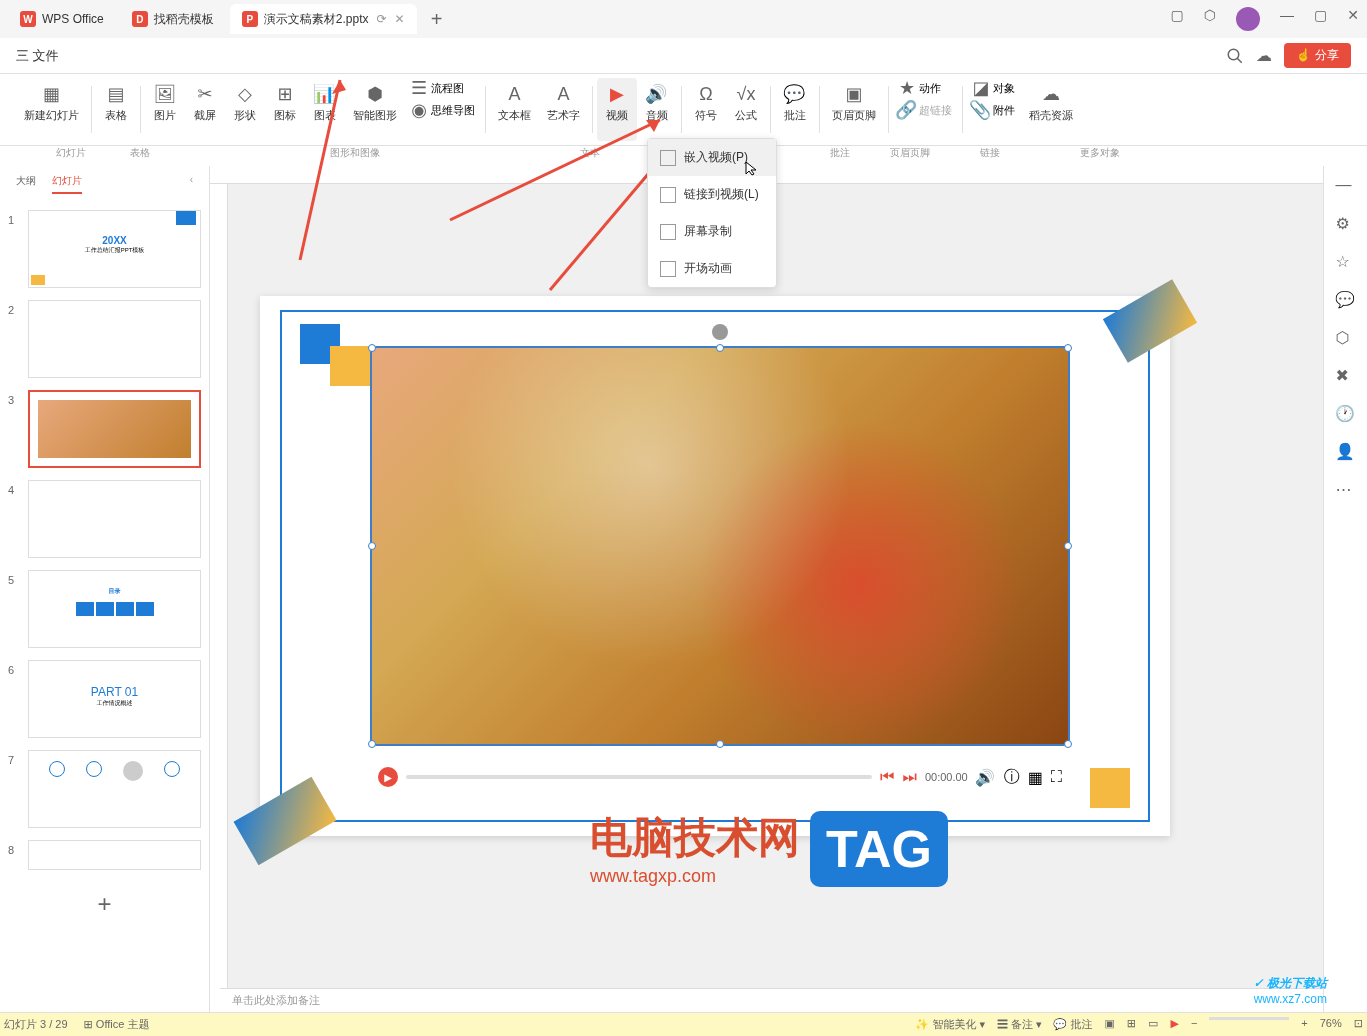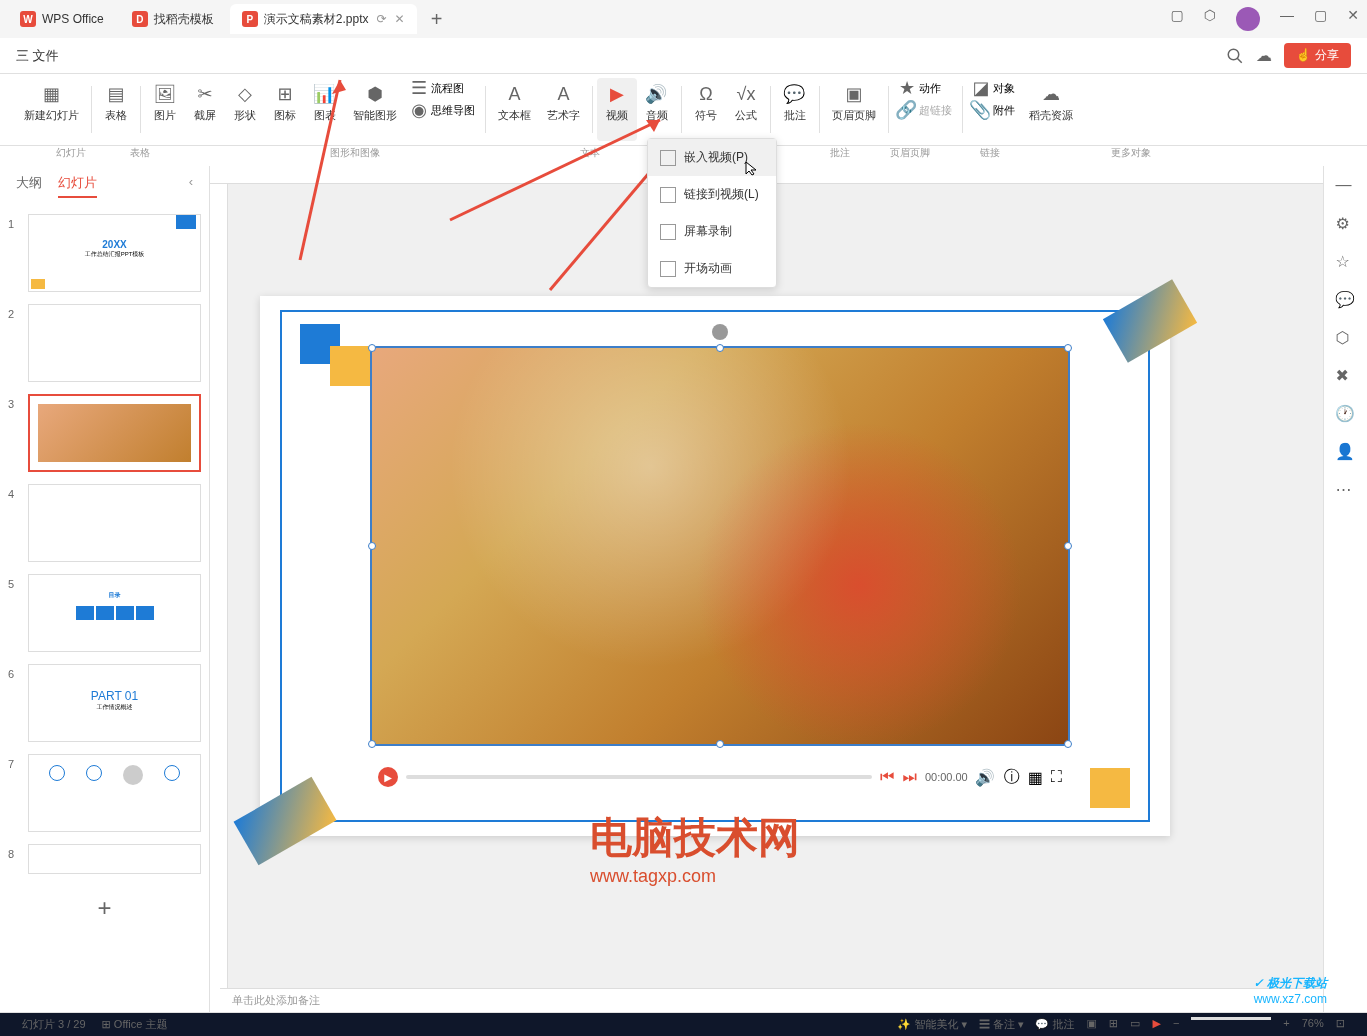--- a/index.html
+++ b/index.html
@@ -26,21 +26,21 @@
 .ribbon-btn{display:flex;flex-direction:column;align-items:center;padding:4px 8px;cursor:pointer;border-radius:4px;}
 .ribbon-icon{width:24px;height:24px;display:flex;align-items:center;justify-content:center;color:#666;font-size:18px;}
 .ribbon-label{font-size:11px;color:#333;margin-top:2px;white-space:nowrap;}
 .ribbon-sep{width:1px;background:#e0e0e0;margin:8px 4px;}
 .ribbon-small{display:flex;flex-direction:column;gap:2px;}
 .ribbon-small-btn{display:flex;align-items:center;padding:2px 6px;font-size:11px;cursor:pointer;}
 .ribbon-small-btn .ribbon-icon{width:16px;height:16px;margin-right:4px;}
 .ribbon-labels{height:20px;background:#fff;display:flex;padding:0 16px;font-size:10px;color:#999;}
 .body-area{display:flex;height:calc(100% - 166px - 24px);}
 .slide-panel{width:210px;background:#fff;border-right:1px solid #e0e0e0;display:flex;flex-direction:column;}
-.panel-tabs{display:flex;padding:8px 16px;gap:16px;font-size:13px;color:#666;}
+.panel-tabs{display:flex;padding:8px 16px;gap:16px;font-size:10px;color:#666;}
 .panel-tab{cursor:pointer;}
 .panel-tab.active{color:#e74c3c;border-bottom:2px solid #e74c3c;padding-bottom:4px;}
 .panel-collapse{margin-left:auto;color:#999;cursor:pointer;}
 .slide-list{flex:1;overflow-y:auto;padding:8px;}
 .slide-item{display:flex;margin-bottom:12px;}
 .slide-num{width:20px;font-size:11px;color:#666;padding-top:4px;}
 .slide-thumb{flex:1;height:78px;background:#fff;border:1px solid #ddd;position:relative;}
 .slide-thumb.active{border:2px solid #e74c3c;}
 .slide-add{text-align:center;font-size:24px;color:#666;cursor:pointer;padding:8px;}
 .canvas-area{flex:1;background:#f0f0f0;position:relative;overflow:hidden;}
@@ -62,21 +62,21 @@
 .play-btn{width:20px;height:20px;background:#e74c3c;border-radius:50%;display:flex;align-items:center;justify-content:center;color:#fff;font-size:10px;}
 .progress{flex:1;height:4px;background:#ddd;border-radius:2px;}
 .video-time{font-size:11px;color:#666;}
 .dropdown{position:absolute;left:647px;top:138px;width:130px;background:#fff;border:1px solid #ddd;border-radius:4px;box-shadow:0 2px 8px rgba(0,0,0,0.15);z-index:100;}
 .dropdown-item{display:flex;align-items:flex-end;padding:10px 12px;font-size:12px;color:#333;cursor:pointer;}
 .dropdown-item.active{background:#f0f0f0;}
 .dropdown-icon{width:16px;height:16px;margin-right:8px;border:1px solid #999;}
 .right-sidebar{width:44px;background:#fff;border-left:1px solid #e0e0e0;padding:10px 0;display:flex;flex-direction:column;align-items:center;gap:18px;}
 .sidebar-icon{width:20px;height:20px;color:#666;cursor:pointer;}
 .notes-area{position:absolute;left:220px;bottom:0;right:44px;height:24px;background:#fff;border-top:1px solid #ddd;padding:4px 12px;font-size:11px;color:#999;}
-.statusbar{position:absolute;bottom:0;left:0;right:0;height:24px;background:#0f172a;border-top:1px solid #e0e0e0;display:flex;align-items:center;padding:0 22px;font-size:11px;color:#666;gap:16px;}
+.statusbar{position:absolute;bottom:0;left:0;right:0;height:24px;background:#fef9c3;border-top:1px solid #e0e0e0;display:flex;align-items:center;padding:0 4px;font-size:11px;color:#666;gap:16px;}
 .statusbar .right{margin-left:auto;display:flex;gap:12px;}
 .zoom-slider{width:80px;height:3px;background:#ddd;}
 .arrow{position:absolute;z-index:50;pointer-events:none;}
 .watermark{position:absolute;right:40px;bottom:30px;font-size:12px;color:#19b5fe;z-index:200;text-align:center;}
 .brand-overlay{position:absolute;left:590px;top:810px;z-index:150;display:flex;align-items:center;gap:10px;}
 .brand-text{color:#d94e2e;font-size:42px;font-weight:bold;text-align:left;}
 .brand-sub{color:#d94e2e;font-size:18px;}
 .tag-box{background:#1e7bd6;color:#fff;font-size:52px;font-weight:bold;padding:8px 16px;border-radius:10px;}
 .thumb-content{position:absolute;inset:4px;font-size:6px;}
 </style>
@@ -232,21 +232,21 @@
 </div>
 
 <div class="ribbon-labels">
   <span style="margin-left:40px;">幻灯片</span>
   <span style="margin-left:44px;">表格</span>
   <span style="margin-left:180px;">图形和图像</span>
   <span style="margin-left:200px;">文本</span>
   <span style="margin-left:230px;">批注</span>
   <span style="margin-left:40px;">页眉页脚</span>
   <span style="margin-left:50px;">链接</span>
-  <span style="margin-left:111px;">更多对象</span>
+  <span style="margin-left:80px;">更多对象</span>
 </div>
 
 <div class="body-area">
   <div class="slide-panel">
     <div class="panel-tabs">
       <span class="panel-tab">大纲</span>
       <span class="panel-tab active">幻灯片</span>
       <span class="panel-collapse">‹</span>
     </div>
     <div class="slide-list">
@@ -408,20 +408,21 @@
   </svg>
 <svg style="position:absolute;left:744px;top:160px;width:16px;height:16px;z-index:101;">
     <path d="M2,2 L2,14 L5,11 L8,15 L10,14 L7,10 L12,10 Z" fill="#fff" stroke="#000" stroke-width="1"></path>
   </svg>
 
 <div class="brand-overlay">
   <div>
     <div class="brand-text">电脑技术网</div>
     <div class="brand-sub">www.tagxp.com</div>
   </div>
+  <div class="tag-box">TAG</div>
 </div>
 
 <div class="watermark">
   <div style="font-weight:bold;font-style:italic;">✓ <span>极光下载站</span></div>
   <div>www.xz7.com</div>
 </div>
 
 <div class="statusbar">
   <span>幻灯片 3 / 29</span>
   <span>⊞ <span>Office 主题</span></span>

